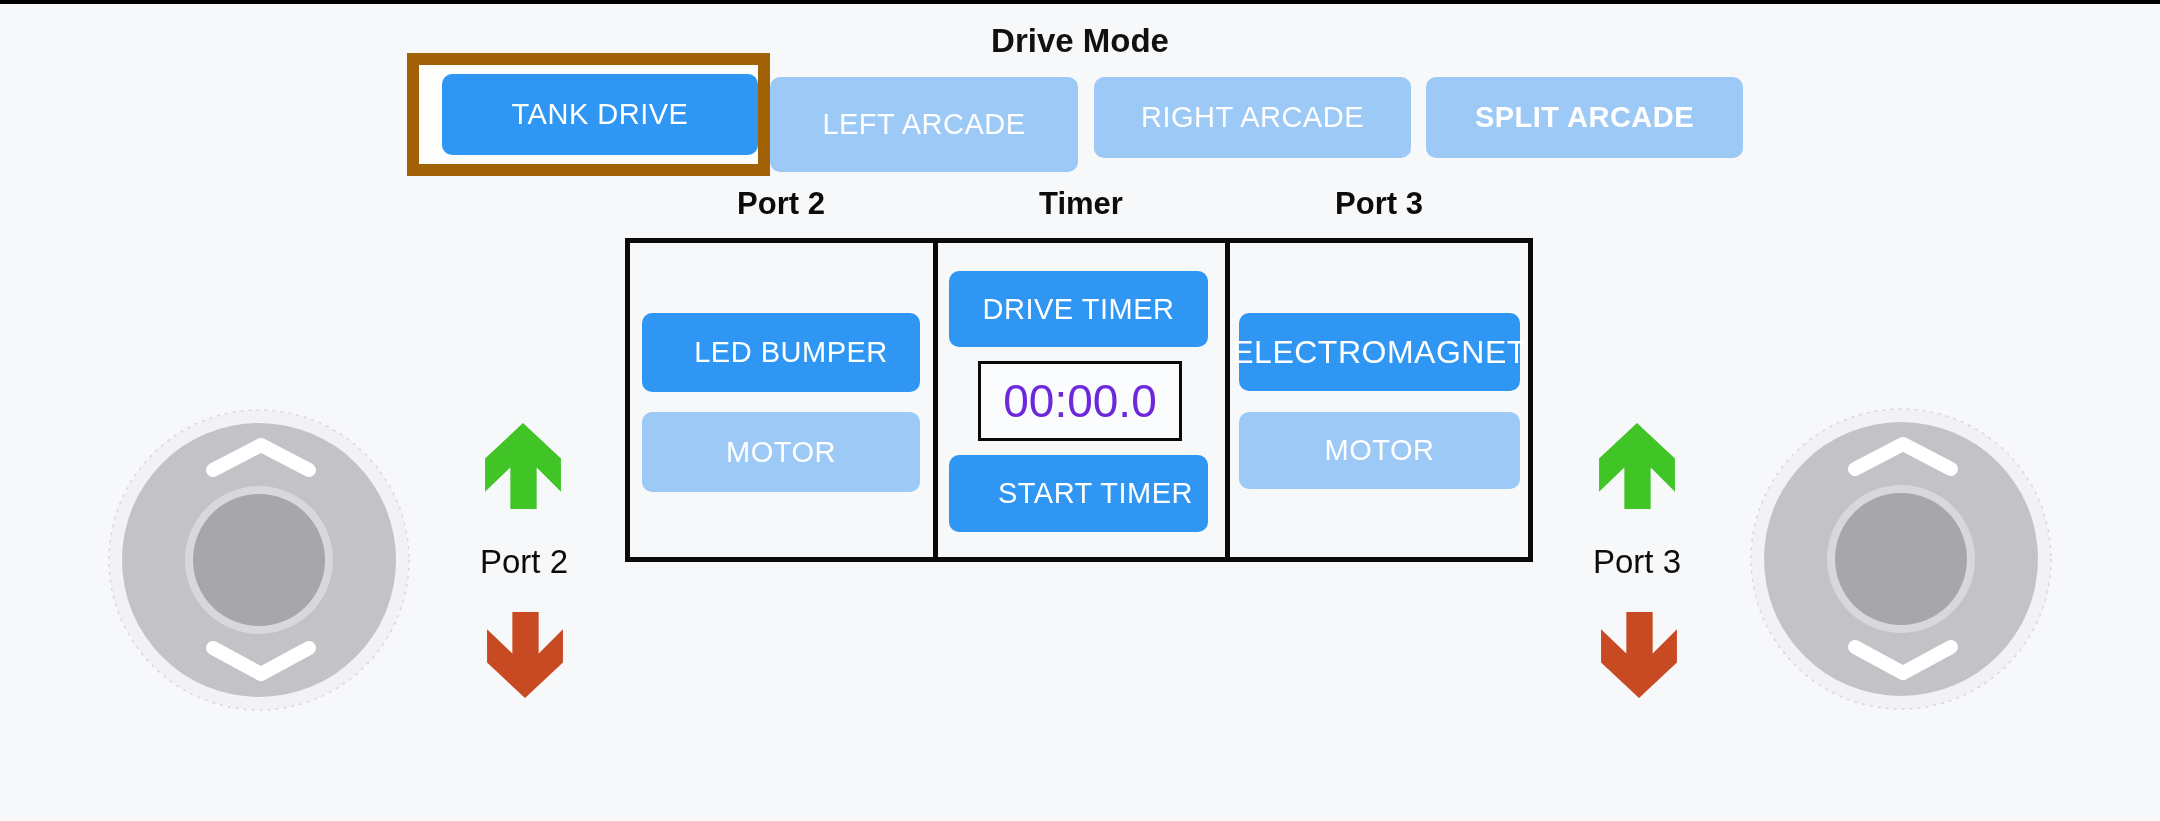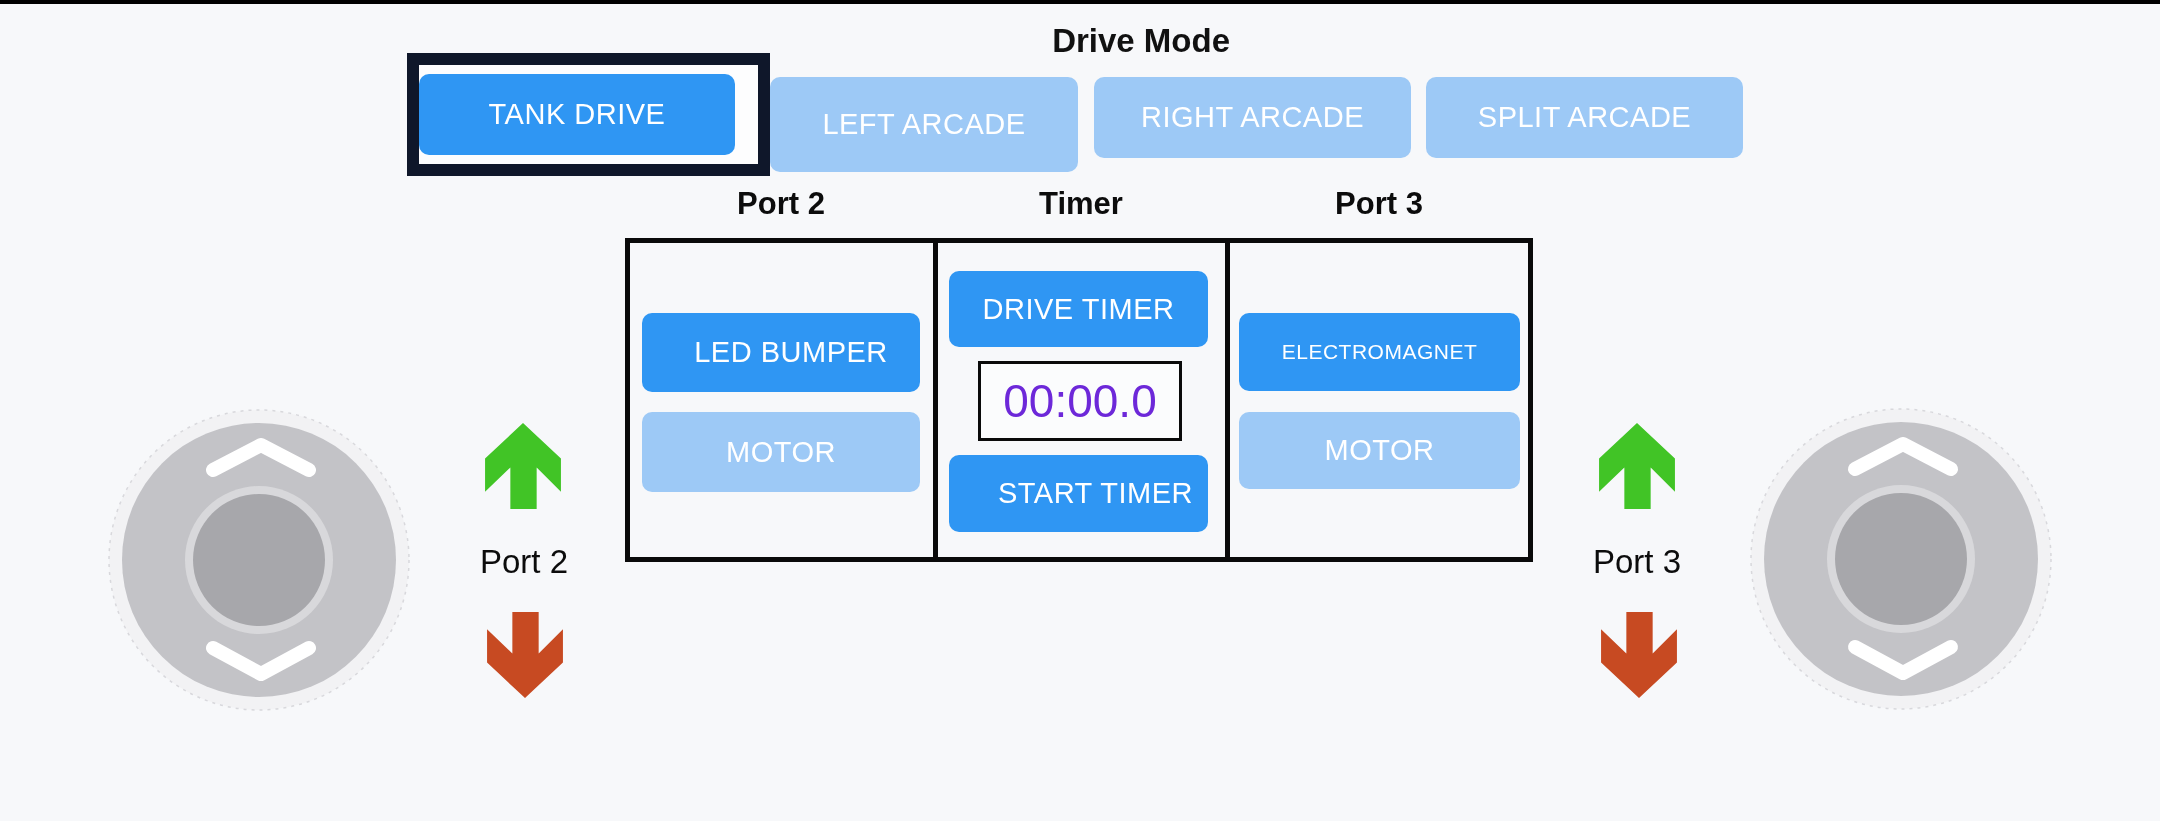--- a/index.html
+++ b/index.html
@@ -15,41 +15,41 @@
   }
 
   .top-bar {
     position: absolute; left: 0; top: 0;
     width: 2160px; height: 4px;
     background: #000;
   }
 
   .page-title {
     position: absolute; left: 930px; top: 22px; width: 300px;
-    text-align: right;
+    text-align: center;
     font-size: 33px; font-weight: bold; color: #111;
   }
 
   .btn {
     position: absolute;
     display: flex; align-items: center; justify-content: center;
     border: none; border-radius: 10px;
     color: #fff; font-size: 29px; letter-spacing: 0.5px;
     font-family: "Liberation Sans", sans-serif;
     cursor: pointer;
   }
   .btn-active   { background: #2f96f3; }
   .btn-inactive { background: #9dc9f6; }
 
   .mode-highlight {
     position: absolute; left: 407px; top: 53px;
     width: 363px; height: 123px;
-    border: 12px solid #0f172a;
+    border: 12px solid #a16207;
     background: #fdfdfe;
-    display: flex; align-items: center; justify-content: flex-start;
+    display: flex; align-items: center; justify-content: flex-end;
   }
   .mode-highlight .btn { position: relative; }
 
   .col-header {
     position: absolute; top: 186px; width: 300px; height: 36px;
     text-align: center; font-size: 31px; font-weight: bold; color: #0c0c0c;
   }
 
   .panel-table {
     position: absolute; left: 625px; top: 238px;
@@ -84,39 +84,39 @@
 <div class="app">
   <div class="top-bar"></div>
 
   <div class="page-title">Drive Mode</div>
 
   <div class="mode-highlight">
     <button class="btn btn-active" style="width:316px;height:81px;">TANK DRIVE</button>
   </div>
   <button class="btn btn-inactive" style="left:770px;top:77px;width:308px;height:95px;">LEFT ARCADE</button>
   <button class="btn btn-inactive" style="left:1094px;top:77px;width:317px;height:81px;">RIGHT ARCADE</button>
-  <button class="btn btn-inactive" style="left:1426px;top:77px;width:317px;height:81px;">SPLIT ARCADE</button>
+  <button class="btn btn-inactive" style="left:1426px;top:77px;width:317px;height:81px;font-weight:bold;">SPLIT ARCADE</button>
 
   <div class="col-header" style="left:631px;">Port 2</div>
   <div class="col-header" style="left:931px;">Timer</div>
   <div class="col-header" style="left:1229px;">Port 3</div>
 
   <div class="panel-table">
     <div class="panel-divider" style="left:303px;"></div>
     <div class="panel-divider" style="left:595px;"></div>
   </div>
 
   <button class="btn btn-active" style="left:642px;top:313px;width:278px;height:79px;padding-left:20px;">LED BUMPER</button>
   <button class="btn btn-inactive" style="left:642px;top:412px;width:278px;height:80px;">MOTOR</button>
 
   <button class="btn btn-active" style="left:949px;top:271px;width:259px;height:76px;">DRIVE TIMER</button>
   <div class="timer-display">00:00.0</div>
   <button class="btn btn-active" style="left:949px;top:455px;width:259px;height:77px;padding-left:34px;">START TIMER</button>
 
-  <button class="btn btn-active" style="left:1239px;top:313px;width:281px;height:78px;font-size:21px;">ELECTROMAGNET</button>
+  <button class="btn btn-active" style="left:1239px;top:313px;width:281px;height:78px;font-size:32px;">ELECTROMAGNET</button>
   <button class="btn btn-inactive" style="left:1239px;top:412px;width:281px;height:77px;">MOTOR</button>
 
   <div class="joystick" style="left:108px;top:409px;">
     <svg width="302" height="302" viewBox="0 0 302 302">
       <circle cx="151" cy="151" r="150" fill="#f2f2f4" stroke="#d8d8dc" stroke-width="1.5" stroke-dasharray="3 5"></circle>
       <circle cx="151" cy="151" r="137" fill="#c3c3c7"></circle>
       <circle cx="151" cy="151" r="74" fill="#d8d8db"></circle>
       <circle cx="151" cy="151" r="66" fill="#a7a7ab"></circle>
       <polyline points="105,61 153,36 201,61" fill="none" stroke="#ffffff" stroke-width="14" stroke-linecap="round" stroke-linejoin="round"></polyline>
       <polyline points="105,239 153,265 201,239" fill="none" stroke="#ffffff" stroke-width="14" stroke-linecap="round" stroke-linejoin="round"></polyline>

